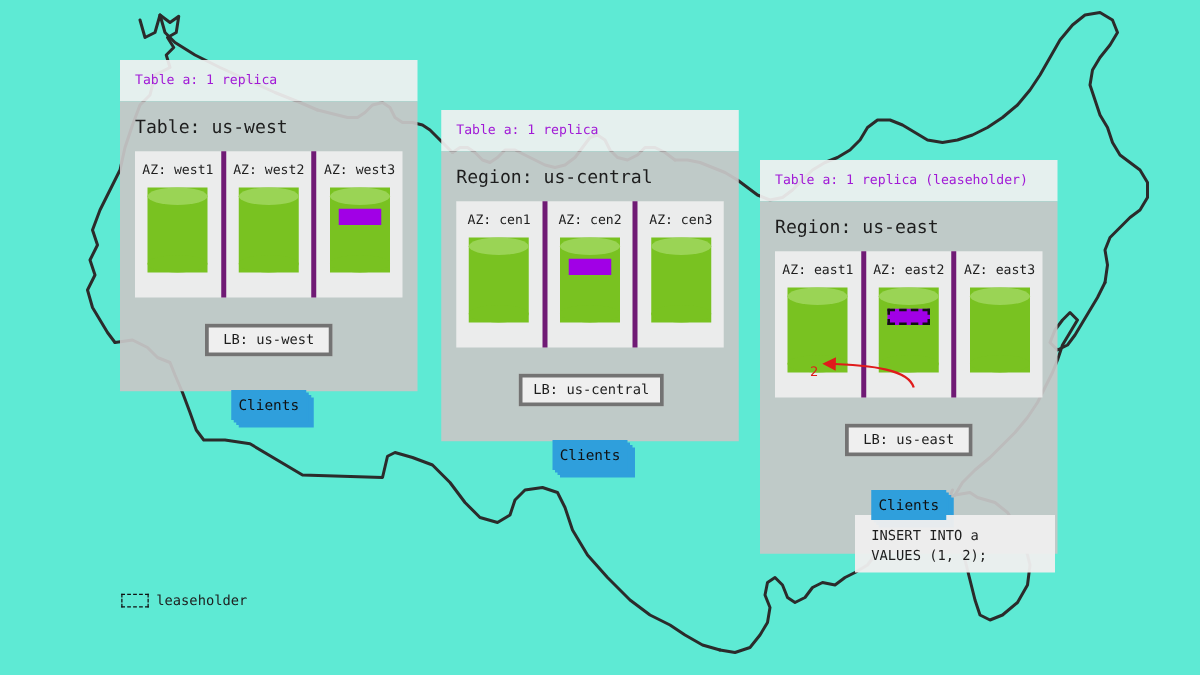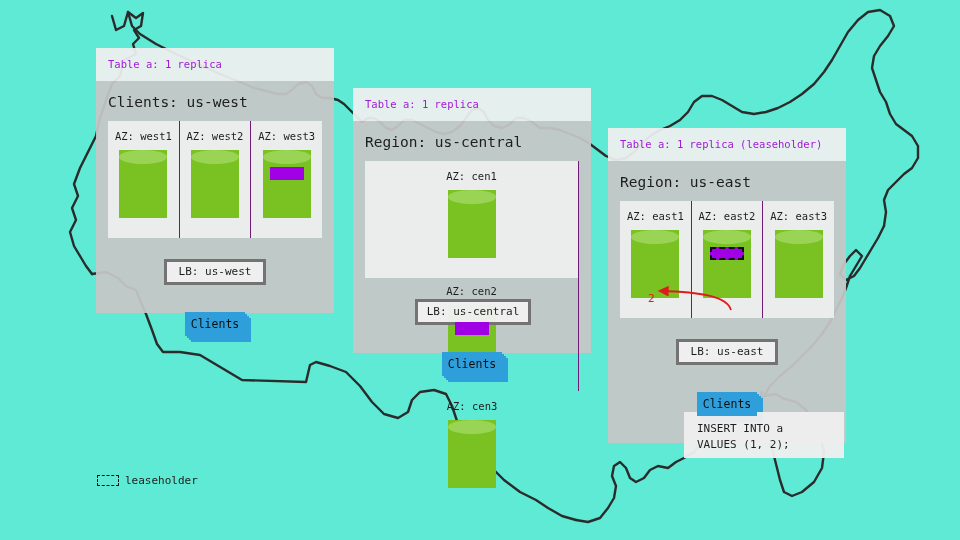--- a/index.html
+++ b/index.html
@@ -56,21 +56,21 @@
   }
   .az-row {
     display: flex;
     background: rgba(240,240,240,0.90);
     margin: 0 12px;
     position: relative;
   }
   .az-cell {
     flex: 1 1 0;
     box-sizing: border-box;
-    border-right: 1px solid #701a75;
+    border-right: 4px solid #701a75;
     padding: 9px 0 14px 0;
     text-align: center;
     position: relative;
   }
   .az-cell:last-child { border-right: none; }
   .az-label {
     font-size: 10.5px;
     color: #1d1d1d;
     white-space: nowrap;
     display: block;
@@ -275,21 +275,21 @@
                L278,94 L270,92 L262,90 L254,88"></path>
 
       <path d="M254,88 L240,82 L220,74 L198,64 L176,54
                L156,44 L140,34 L132,26 L128,12"></path>
     </g>
   </svg>
 
   <div class="region-panel" style="left:96px; top:48px; width:238px;">
     <div class="panel-header">Table a: 1 replica</div>
     <div class="panel-body" style="height:232px;">
-      <div class="region-title">Clients: us-west</div>
+      <div class="region-title">Table: us-west</div>
 
       <div class="az-row" style="height:117px;">
 
         <div class="az-cell">
           <span class="az-label">AZ: west1</span>
           <div class="cyl-wrap">
             <div class="cylinder" style="width:48px;height:68px;">
               <div class="cyl-bottom" style="height:14px;"></div>
               <div class="cyl-top" style="height:14px;"></div>
             </div>
@@ -332,21 +332,21 @@
         </div>
       </div>
     </div>
   </div>
 
   <div class="region-panel" style="left:353px; top:88px; width:238px;">
     <div class="panel-header">Table a: 1 replica</div>
     <div class="panel-body" style="height:232px;">
       <div class="region-title">Region: us-central</div>
 
-      <div class="az-row" style="height:117px;flex-direction:column;">
+      <div class="az-row" style="height:117px;">
 
         <div class="az-cell">
           <span class="az-label">AZ: cen1</span>
           <div class="cyl-wrap">
             <div class="cylinder" style="width:48px;height:68px;">
               <div class="cyl-bottom" style="height:14px;"></div>
               <div class="cyl-top" style="height:14px;"></div>
             </div>
           </div>
         </div>

